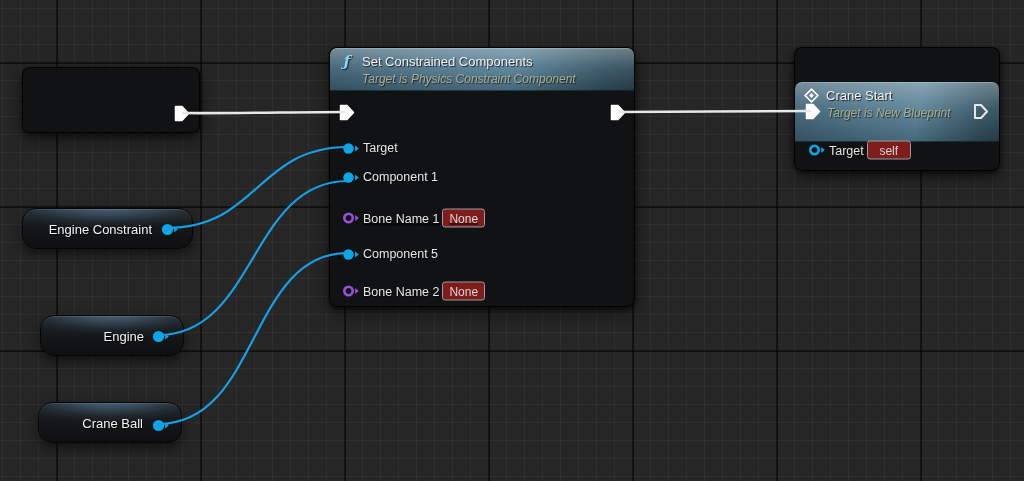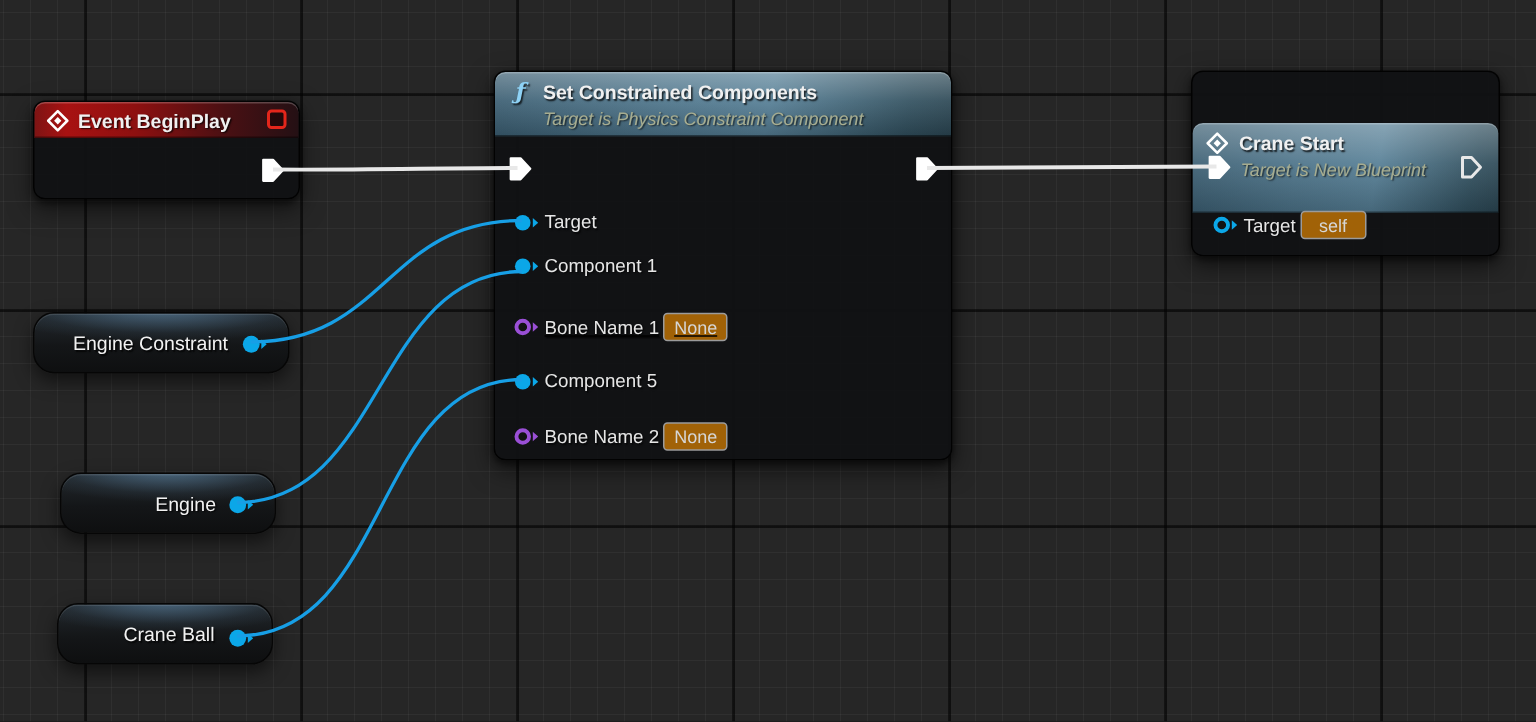--- a/index.html
+++ b/index.html
@@ -31,21 +31,21 @@
     background:linear-gradient(90deg,#7e1414 0%,#a81212 12%,#8e1010 38%,#4a1013 72%,#241014 100%);
   }
   .hdr-blue {
     height:43px; padding:3px 9px 0 9px;
     background:
       linear-gradient(180deg, rgba(255,255,255,0.30) 0%, rgba(255,255,255,0.08) 45%, rgba(0,0,0,0.18) 100%),
       linear-gradient(100deg,#3a5d71 0%,#4c7389 35%,#557e95 60%,#31505f 90%,#2b4653 100%);
   }
   .hdr-title-row { display:flex; align-items:center; gap:7px; height:20px; }
   .node-title {
-    color:#f0f0f0; font-size:13px; font-weight:bold;
+    color:#f0f0f0; font-size:13px; font-weight:normal;
     text-shadow:1px 1px 1px rgba(0,0,0,0.75); white-space:nowrap;
   }
   .node-subtitle {
     margin-left:23px; margin-top:1px; color:#a7ad90; font-size:12px; font-style:italic;
     text-shadow:1px 1px 1px rgba(0,0,0,0.6); white-space:nowrap;
   }
   .fn-glyph {
     width:16px; text-align:center; color:#8ed2f5; font-size:15px; font-weight:bold;
     font-style:italic; font-family:"DejaVu Serif", serif;
     text-shadow:1px 1px 1px rgba(0,0,0,0.7);
@@ -56,21 +56,21 @@
   }
   .pin-abs { position:absolute; line-height:0; }
   .pin-row {
     position:absolute; display:flex; align-items:center; gap:3px;
     transform:translateY(-50%); line-height:0; white-space:nowrap;
   }
   .pin-label { color:#e6e6e6; font-size:12.5px; line-height:14px; text-shadow:1px 1px 1px rgba(0,0,0,0.7); }
   .value-box {
     height:19px; padding:0 6px; min-width:42px;
     display:inline-flex; align-items:center; justify-content:center;
-    border:1px solid #9b9b9b; border-radius:3px; background:#a16207;
+    border:1px solid #9b9b9b; border-radius:3px; background:#7f1d1d;
     color:#d6d6d6; font-size:12px; line-height:12px;
   }
   .pill {
     position:absolute; border-radius:14px;
     border:1px solid #060606;
     background:
       radial-gradient(90% 75% at 50% -8%, rgba(110,160,200,0.55), rgba(60,85,105,0.18) 55%, rgba(0,0,0,0) 75%),
       linear-gradient(180deg,#23292e 0%,#141618 55%,#0e0f10 100%);
     box-shadow:0 5px 12px rgba(0,0,0,0.55), inset 0 1px 0 rgba(255,255,255,0.10);
   }
@@ -79,28 +79,20 @@
     color:#f2f2f2; font-size:13px; text-shadow:1px 1px 1px rgba(0,0,0,0.8); white-space:nowrap;
   }
   .wire-layer { position:absolute; left:0; top:0; pointer-events:none; }
 </style>
 </head>
 <body>
 
 <div class="canvas">
 
   <div class="node" style="left:22px; top:67px; width:178px; height:66px;">
-    <div class="node-header hdr-red">
-      <svg width="15" height="15" viewBox="0 0 16 16">
-        <path d="M8,1.2 L14.8,8 L8,14.8 L1.2,8 Z" fill="none" stroke="#ffffff" stroke-width="1.8" stroke-linejoin="round"></path>
-        <path d="M8,5.4 L10.6,8 L8,10.6 L5.4,8 Z" fill="#ffffff"></path>
-      </svg>
-      <span class="node-title">Event BeginPlay</span>
-      <span class="delegate-square"></span>
-    </div>
     <div class="pin-abs" style="left:151px; top:37px;">
       <svg width="16" height="17" viewBox="0 0 16 17">
         <path d="M1.5,1.5 H8 L14.5,8.5 L8,15.5 H1.5 Z" fill="#ffffff" stroke="#ffffff" stroke-width="1.5" stroke-linejoin="round"></path>
       </svg>
     </div>
   </div>
 
   <div class="node" style="left:329px; top:47px; width:306px; height:260px;">
     <div class="node-header hdr-blue">
       <div class="hdr-title-row">

